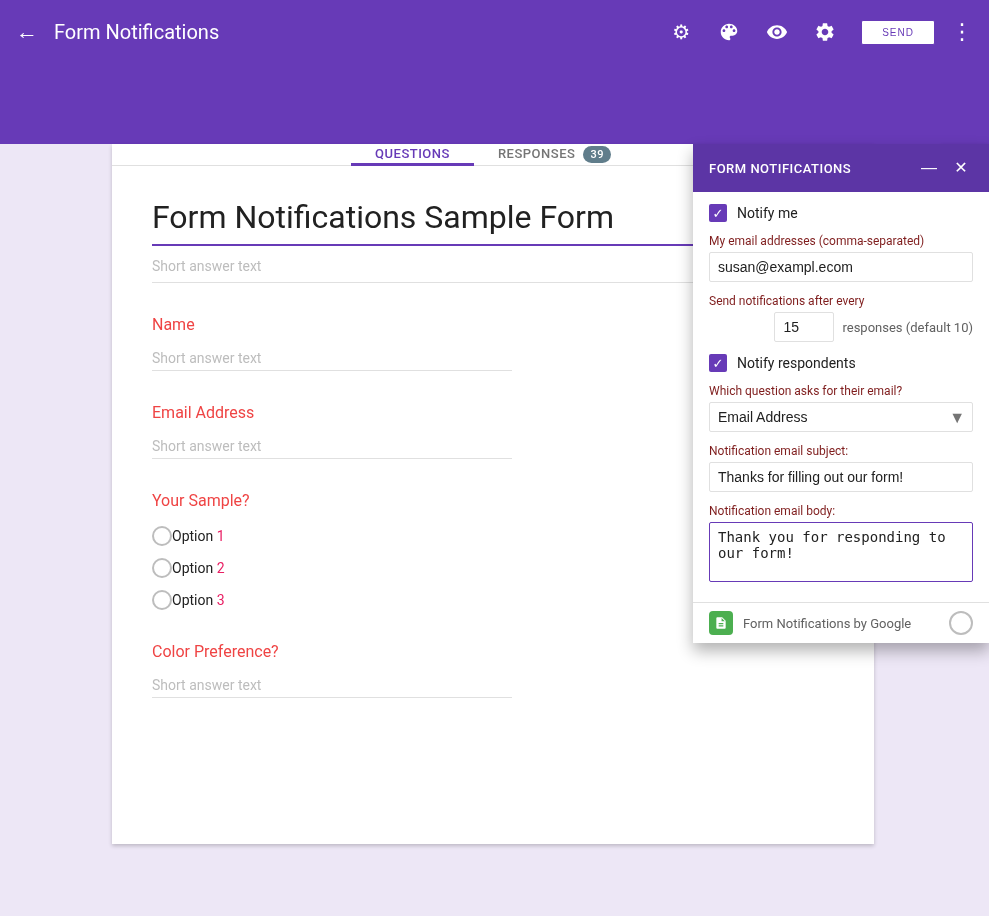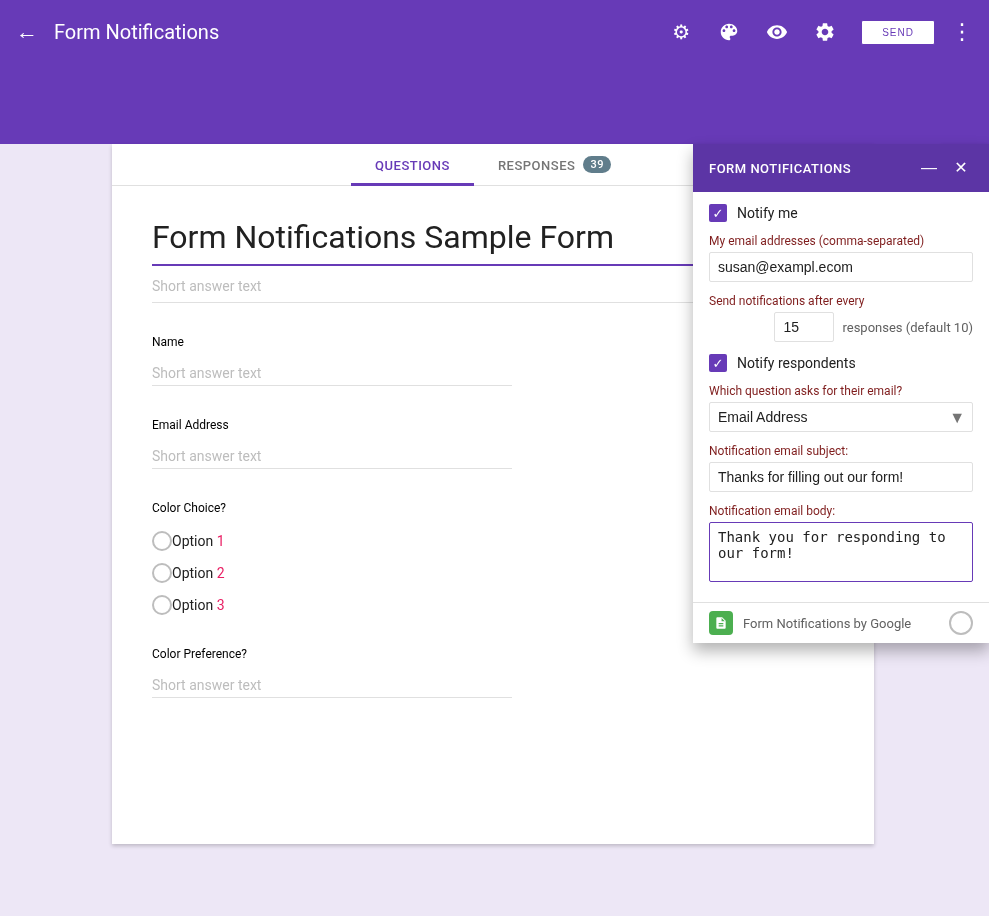--- a/index.html
+++ b/index.html
@@ -91,29 +91,29 @@
     }
 
     
     .tabs {
       display: flex;
       justify-content: center;
       border-bottom: 1px solid #e0e0e0;
       background: white;
     }
     .tab {
-      padding: 12px 24px;
+      padding: 2px 24px;
       font-size: 13px;
       font-weight: 500;
       letter-spacing: 0.5px;
       cursor: pointer;
       color: #757575;
       position: relative;
       display: flex;
-      align-items: flex-end;
+      align-items: flex-start;
       gap: 8px;
     }
     .tab.active {
       color: #673ab7;
     }
     .tab.active::after {
       content: '';
       position: absolute;
       bottom: -1px;
       left: 0; right: 0;
@@ -145,22 +145,22 @@
       font-size: 14px;
       color: #bdbdbd;
       margin-bottom: 32px;
       border-bottom: 1px solid #e0e0e0;
       padding-bottom: 8px;
     }
     .question-block {
       margin-bottom: 32px;
     }
     .question-label {
-      font-size: 12px;
-      color: #000000;
+      font-size: 16px;
+      color: #ef4444;
       margin-bottom: 16px;
       font-weight: 400;
     }
     .short-answer {
       font-size: 14px;
       color: #bdbdbd;
       border-bottom: 1px solid #e0e0e0;
       padding-bottom: 4px;
       width: 360px;
     }
@@ -440,21 +440,21 @@
         <div class="question-label">Name</div>
         <div class="short-answer">Short answer text</div>
       </div>
 
       <div class="question-block">
         <div class="question-label">Email Address</div>
         <div class="short-answer">Short answer text</div>
       </div>
 
       <div class="question-block">
-        <div class="question-label">Color Choice?</div>
+        <div class="question-label">Your Sample?</div>
         <div class="radio-option">
           <div class="radio-circle"></div>
           <span class="option-text">Option <span class="option-number">1</span></span>
         </div>
         <div class="radio-option">
           <div class="radio-circle"></div>
           <span class="option-text">Option <span class="option-number">2</span></span>
         </div>
         <div class="radio-option">
           <div class="radio-circle"></div>

